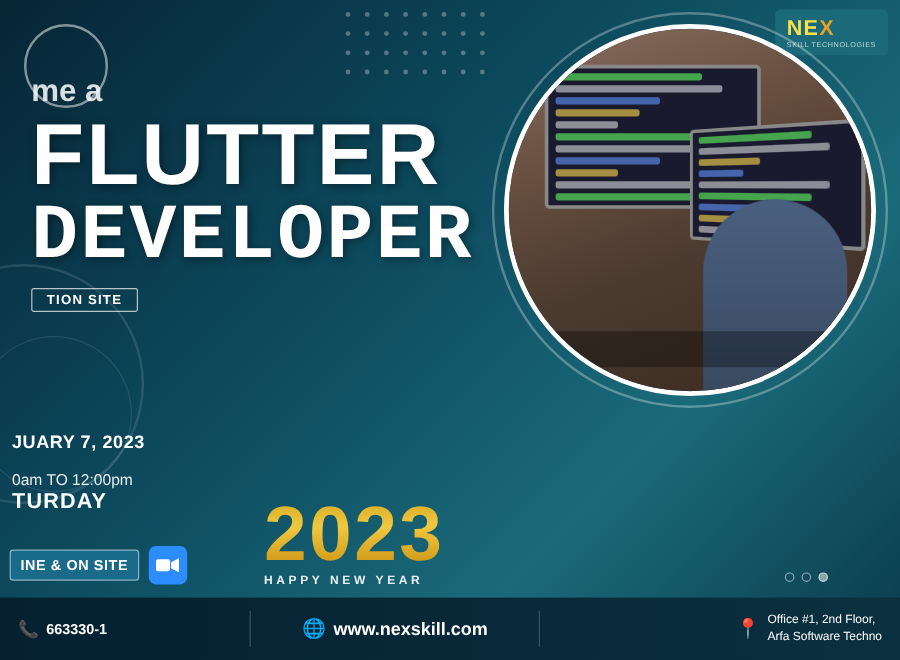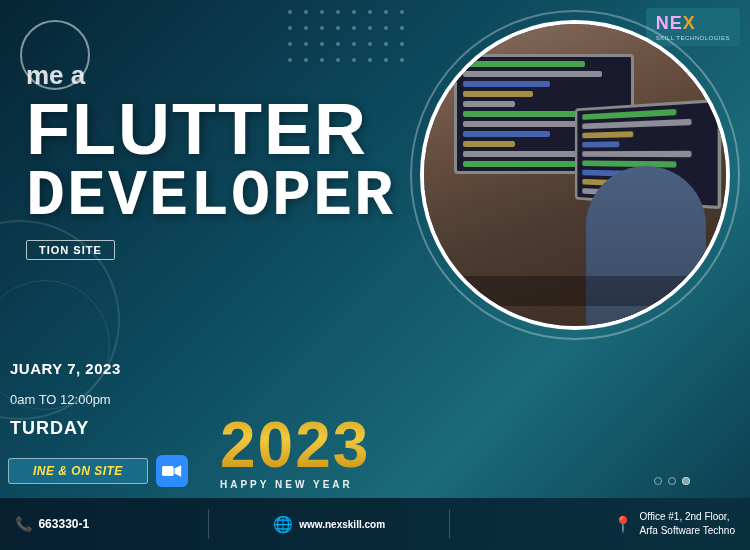--- a/index.html
+++ b/index.html
@@ -69,21 +69,21 @@
       display: flex;
       align-items: center;
     }
     .logo-text {
       color: white;
       font-size: 18px;
       font-weight: 900;
       letter-spacing: 1px;
     }
     .logo-text span {
-      color: #f0abfc;
+      color: #fde047;
     }
     .logo-subtitle {
       color: rgba(255,255,255,0.7);
       font-size: 6px;
       display: block;
       letter-spacing: 0.5px;
       margin-top: 1px;
     }
 
     
@@ -143,21 +143,21 @@
       color: white;
       font-size: 15px;
       font-weight: 700;
       margin-bottom: 15px;
       letter-spacing: 0.5px;
     }
 
     .time-text {
       color: rgba(255,255,255,0.9);
       font-size: 13px;
-      margin-bottom: 11px;
+      margin-bottom: 0;
     }
 
     .day-text {
       color: white;
       font-size: 18px;
       font-weight: 900;
       letter-spacing: 1px;
     }
 
     
@@ -165,27 +165,26 @@
       position: absolute;
       top: 455px;
       left: 8px;
       display: flex;
       align-items: center;
       gap: 8px;
     }
     .mode-text-box {
       background: #1a6a8a;
       border: 1.5px solid rgba(255,255,255,0.5);
-      color: #fde047;
+      color: #ffffff;
       font-size: 12px;
       font-weight: 800;
-      padding: 5px 24px;
+      padding: 5px 8px;
       letter-spacing: 0.5px;
       border-radius: 3px;
-      font-style: italic;
     }
     .zoom-icon {
       width: 32px; height: 32px;
       background: #2d8cff;
       border-radius: 6px;
       display: flex;
       align-items: center;
       justify-content: center;
     }
     .zoom-icon svg {
@@ -340,21 +339,21 @@
       gap: 6px;
       flex: 1.2;
       justify-content: center;
     }
     .globe-icon {
       color: white;
       font-size: 16px;
     }
     .website-text {
       color: white;
-      font-size: 10px;
+      font-size: 15px;
       font-weight: 600;
     }
 
     .bottom-address {
       display: flex;
       align-items: center;
       gap: 6px;
       flex: 1.5;
       justify-content: flex-end;
     }

